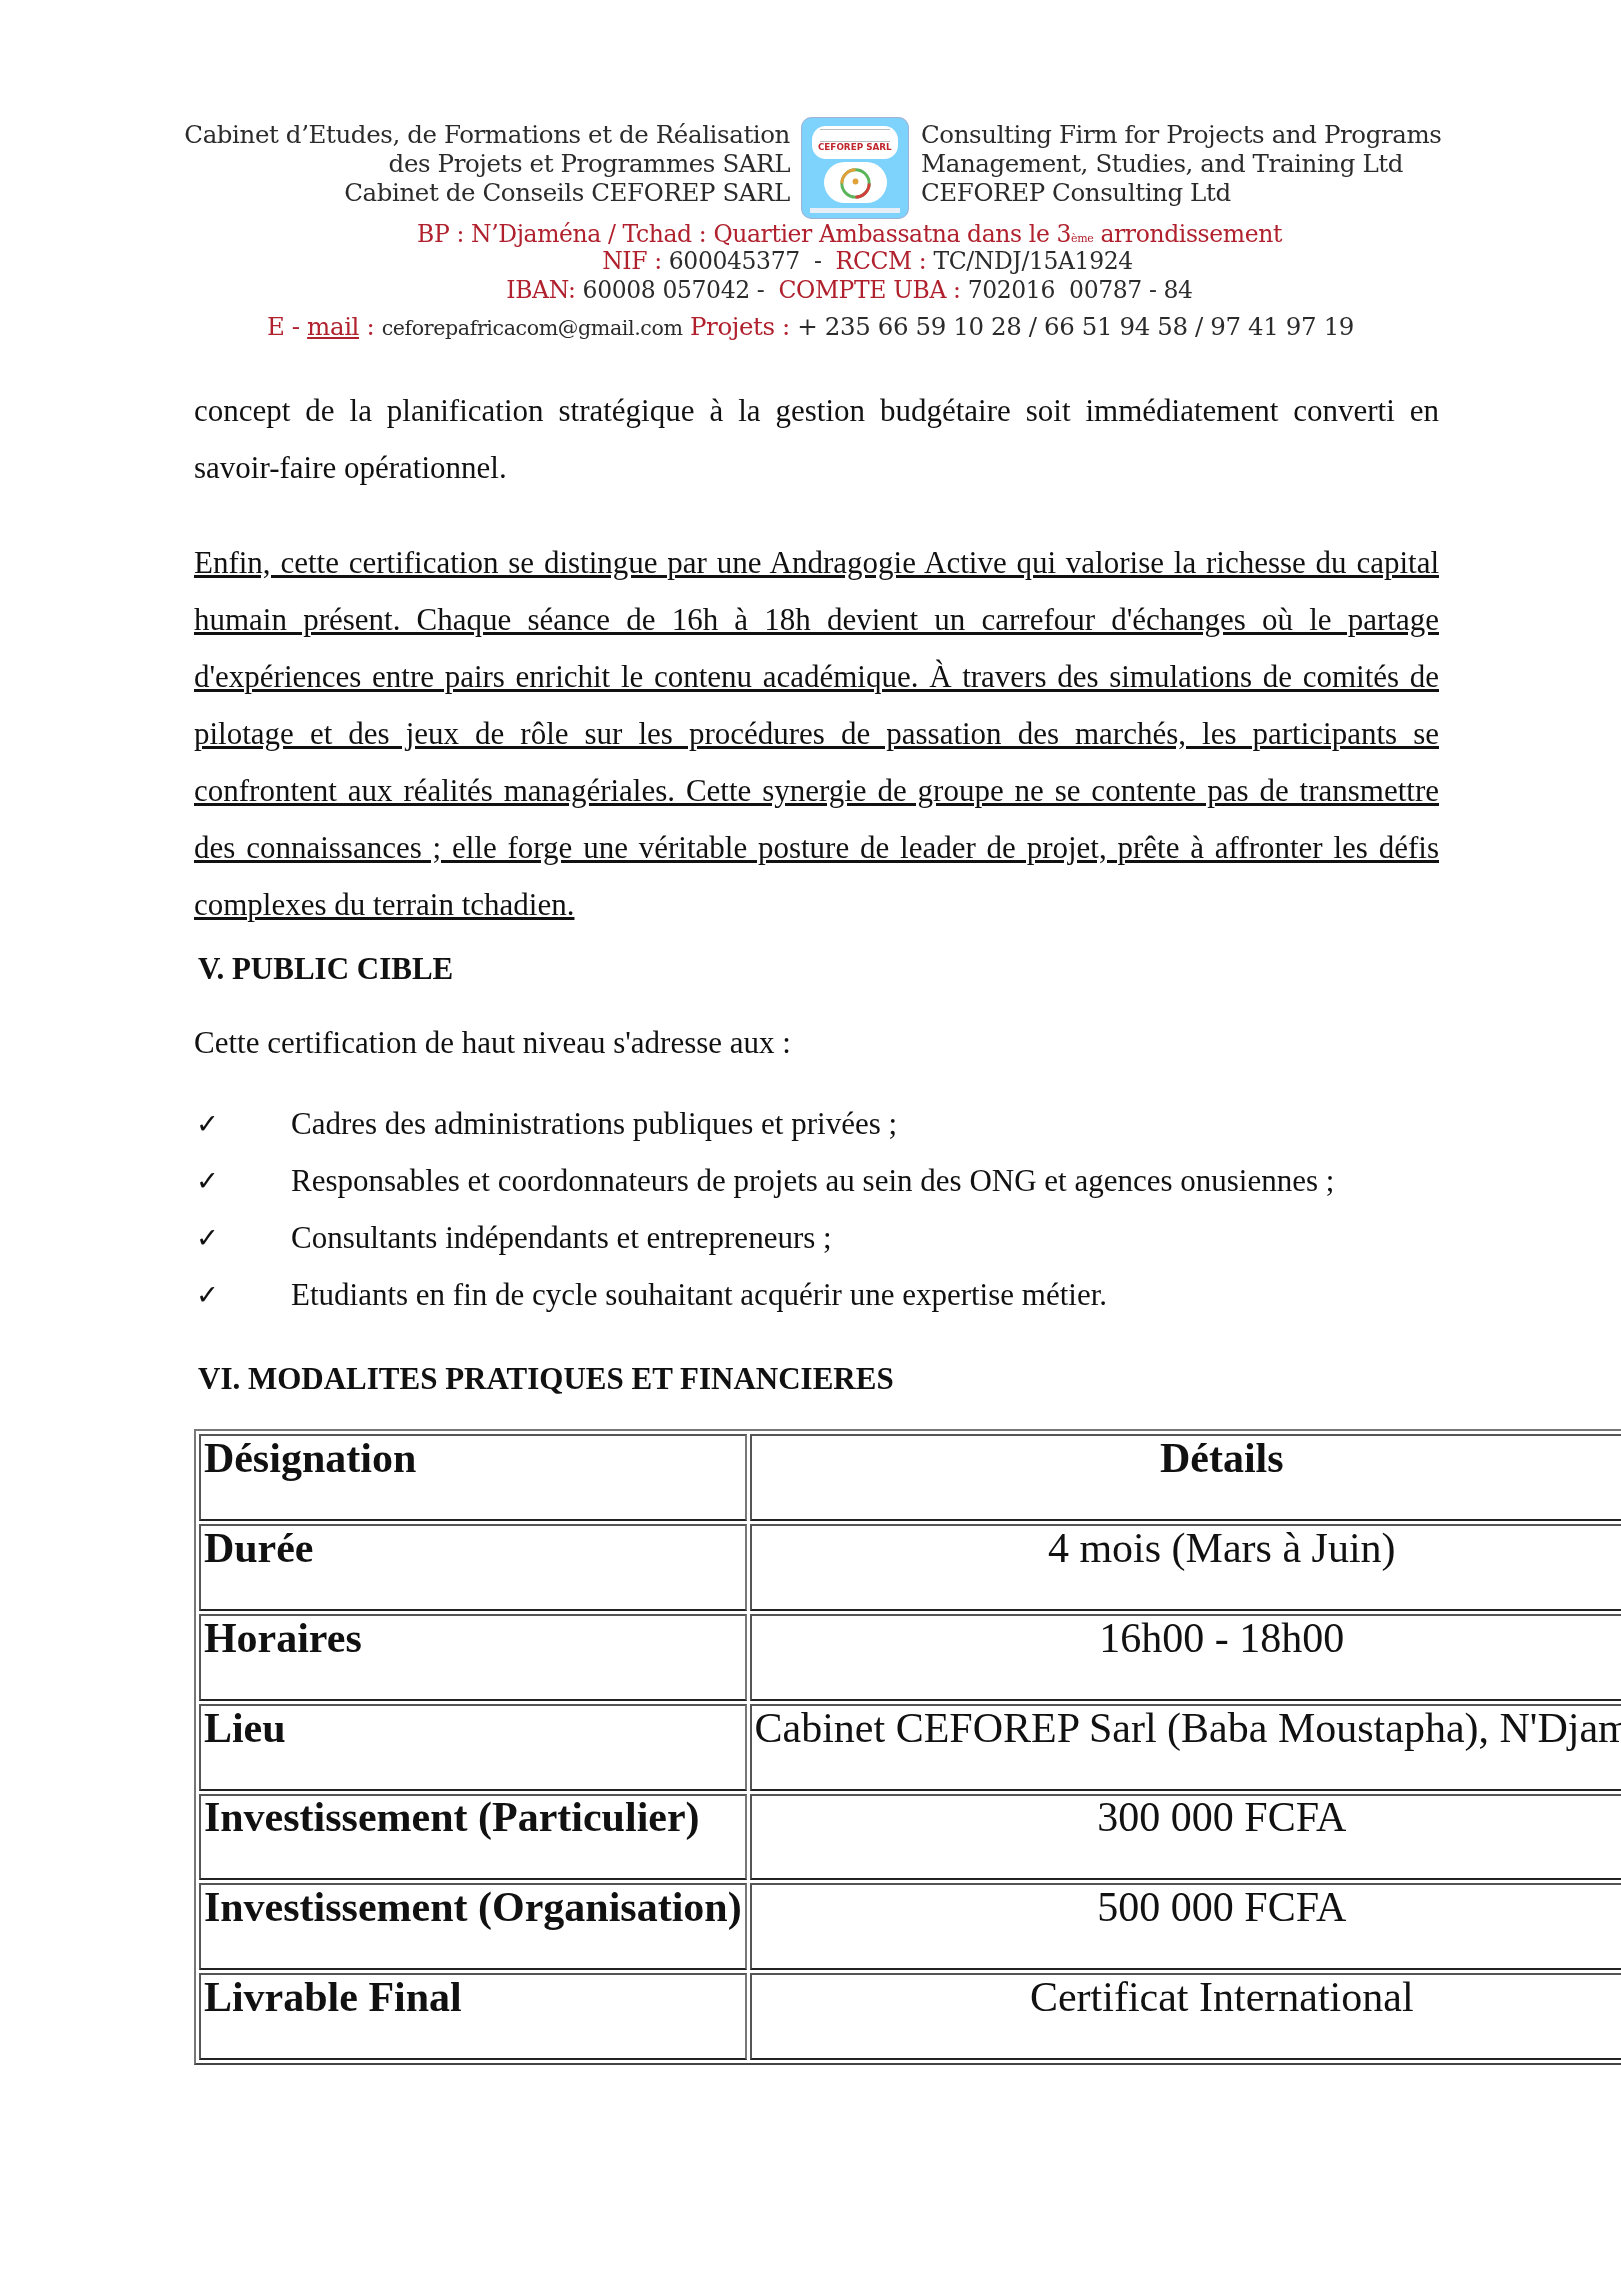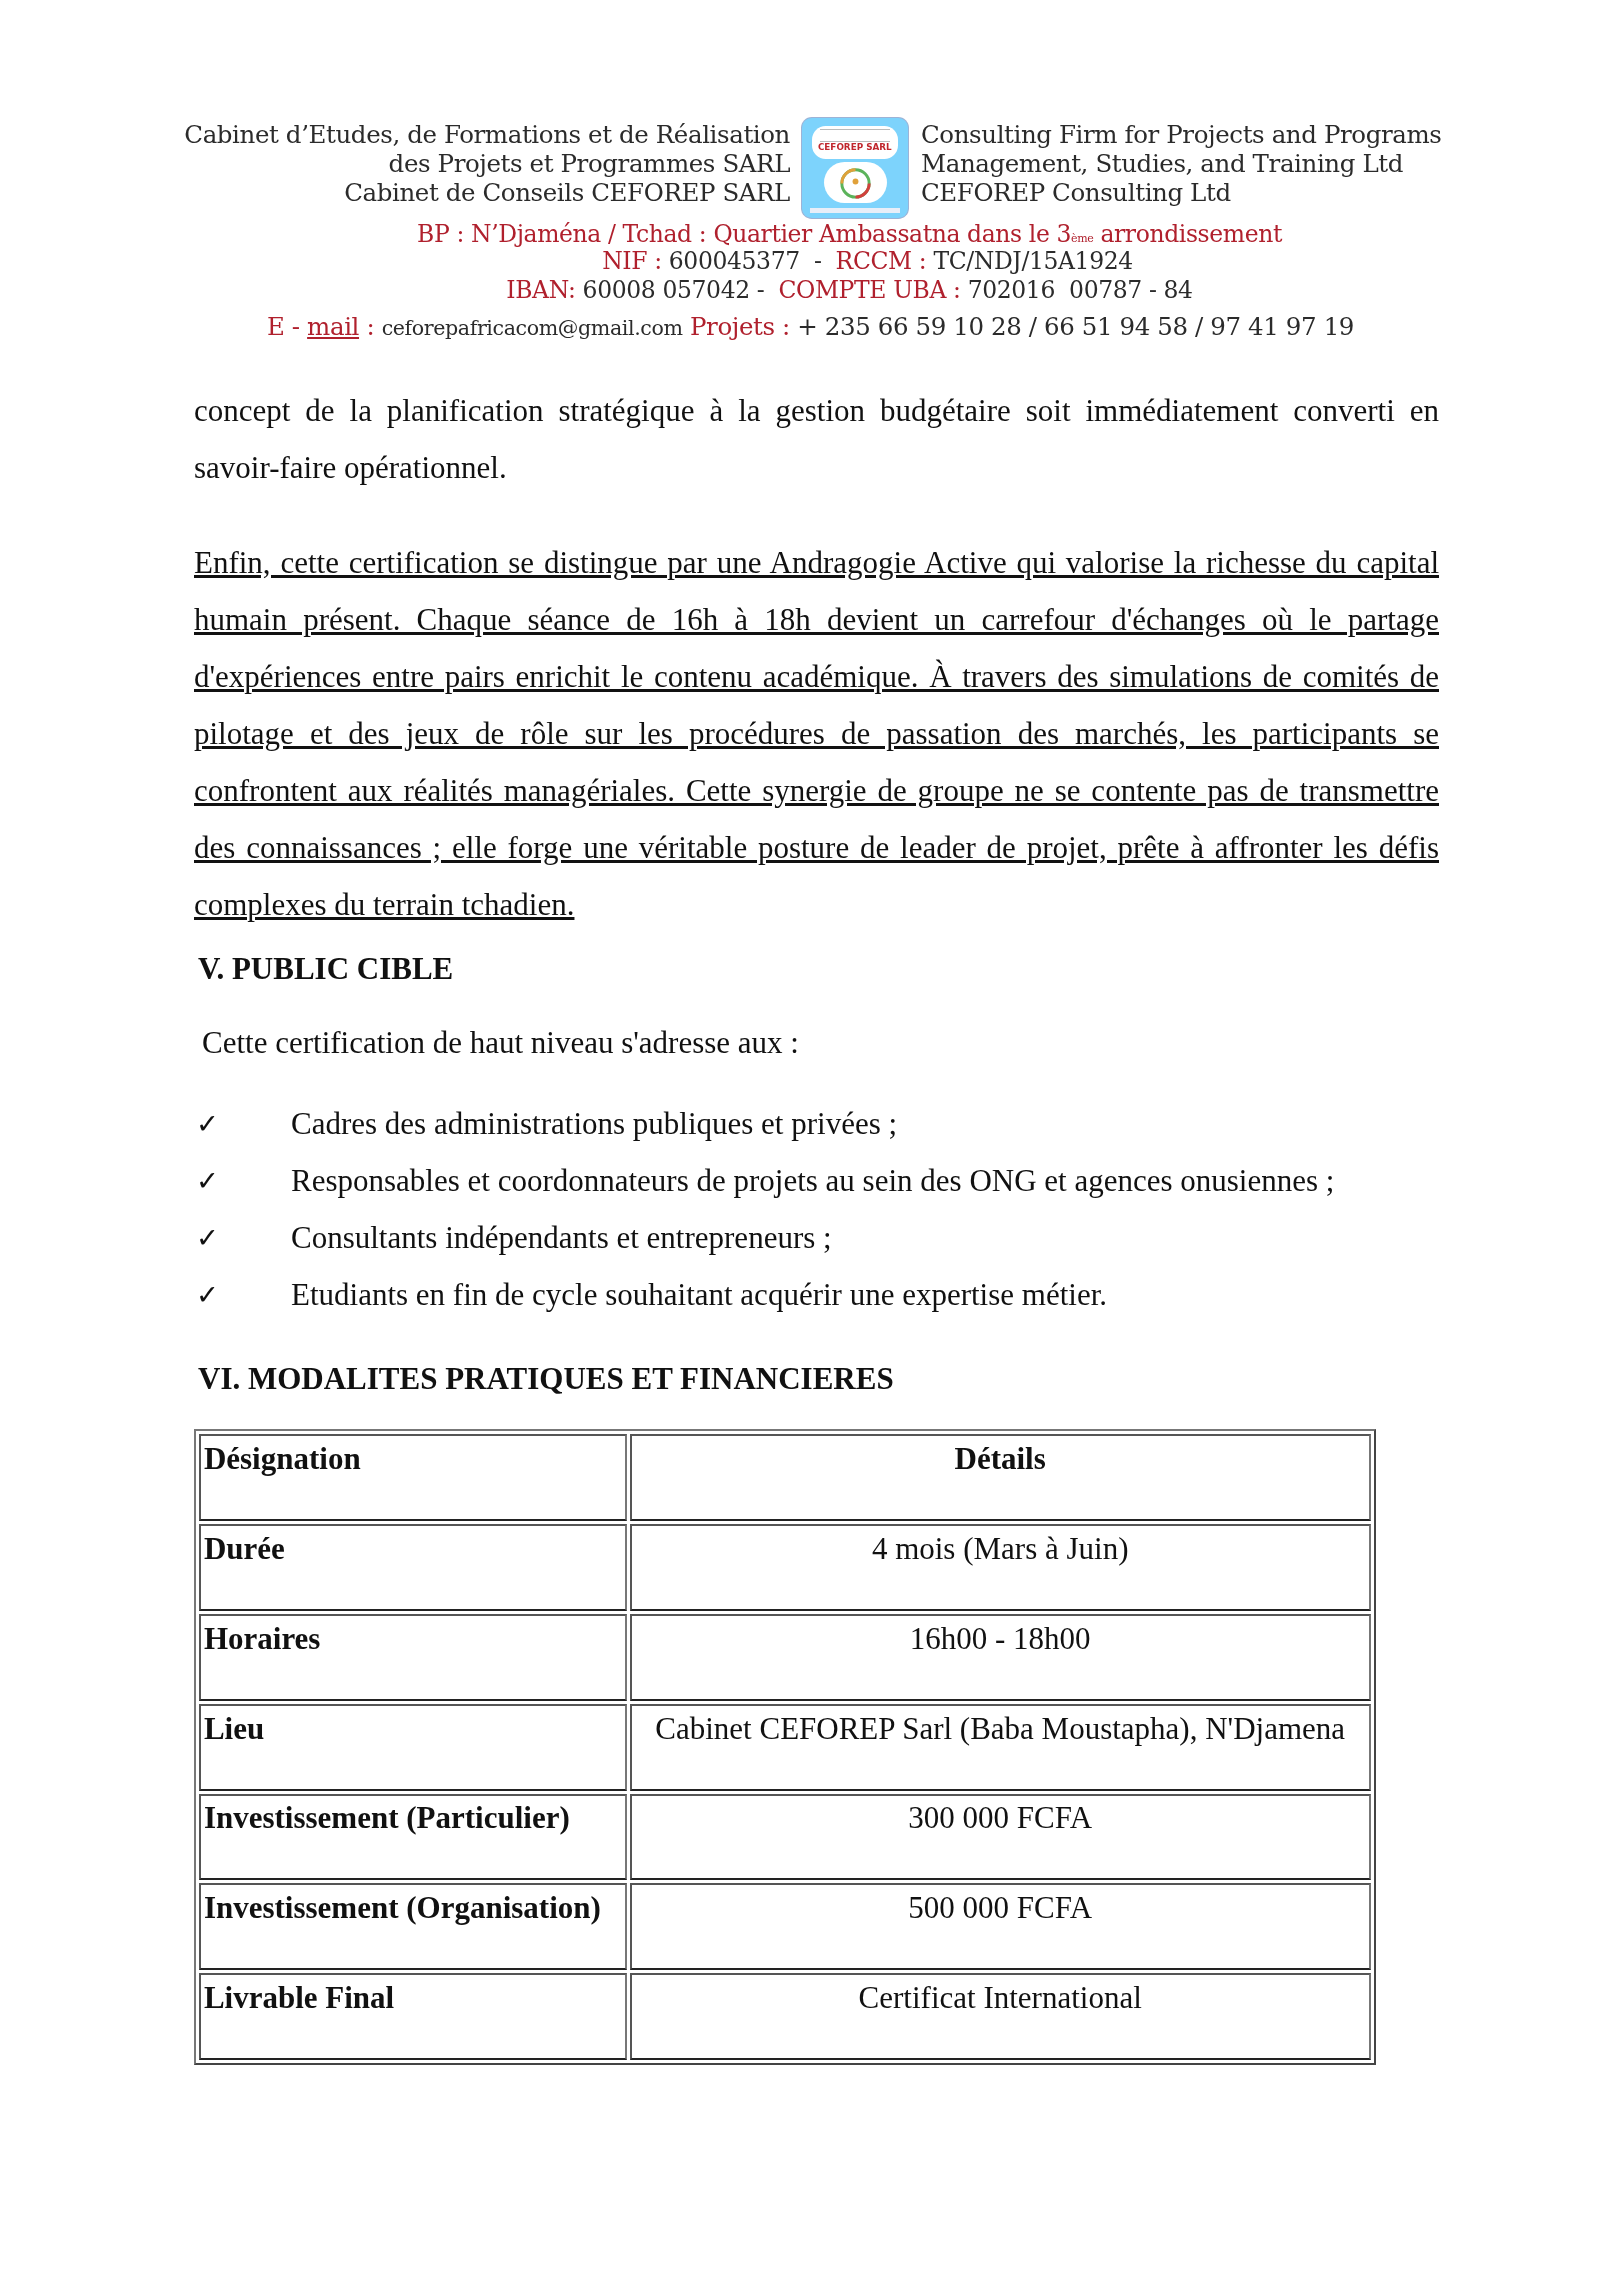--- a/index.html
+++ b/index.html
@@ -38,35 +38,35 @@
   .lh-l4 { top: 312px; font-size: 24.5px; }
   .mail { font-size: 20.6px; }
 
   
   .content { position: absolute; left: 194px; width: 1245px; font-size: 31px; line-height: 57px; }
   .para { margin: 0; text-align: justify; text-align-last: left; }
   .p1 { top: 382px; }
   .p2 { top: 534px; text-decoration: underline; }
   .h { position: absolute; left: 194px; font-weight: bold; font-size: 31px; line-height: 39px; margin: 4px; }
   .h5 { top: 945px; }
-  .intro { position: absolute; left: 194px; top: 1023px; font-size: 31px; line-height: 39px; margin-left: 8px; }
+  .intro { position: absolute; left: 194px; top: 1023px; font-size: 31px; line-height: 39px; }
   .checklist { position: absolute; left: 194px; top: 1100px; list-style: none; margin: 0; padding: 0;
                font-size: 31px; }
   .checklist li { height: 57px; line-height: 47px; position: relative; padding-left: 97px; white-space: nowrap; }
   .checklist .chk { position: absolute; left: 2px; top: 0; font-family: "DejaVu Sans", sans-serif; font-size: 27.4px; }
   .h6 { top: 1355px; }
 
   
   .tbl-wrap { position: absolute; left: 194px; top: 1429px; }
   table.mod { border-collapse: separate; border-spacing: 3.9px; border: 2px solid #444;
               border-top-color: #777; border-left-color: #777; }
   table.mod td { border: 2px solid #333; border-right-color: #777; border-bottom-color: #222;
                  border-top-color: #555; border-left-color: #555;
                  vertical-align: top; height: 79px; padding: 3.9px 2.9px 0 2.9px;
-                 font-size: 31px; line-height: 37px; white-space: nowrap; }
+                 font-size: 42px; line-height: 37px; white-space: nowrap; }
   table.mod td.k { width: 418px; font-weight: bold; }
   table.mod td.v { width: 731px; text-align: center; }
 </style>
 </head>
 <body>
 
 <header class="lh">
   <div class="lh-left">
     <div>Cabinet d’Etudes, de Formations et de Réalisation</div>
     <div>des Projets et Programmes SARL</div>

